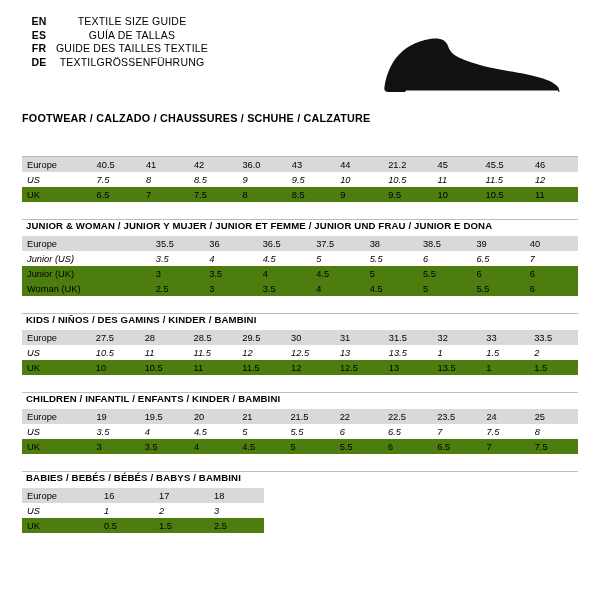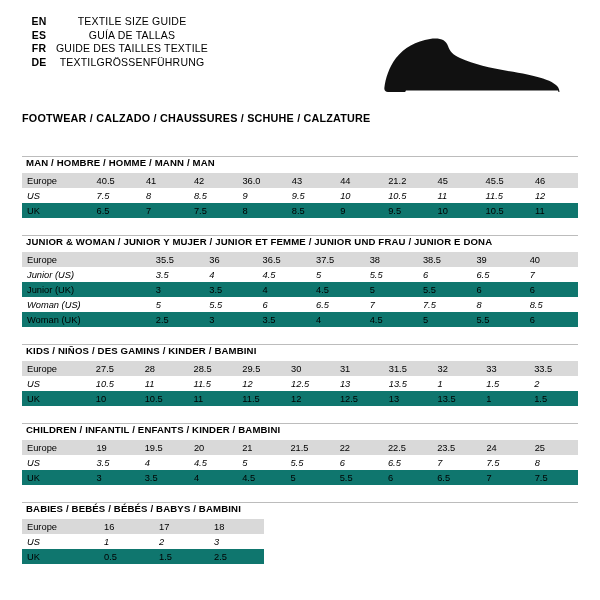--- a/index.html
+++ b/index.html
@@ -84,21 +84,21 @@
   table.size td {
     height: 15px;
     padding: 0 0 0 5px;
     vertical-align: middle;
     white-space: nowrap;
   }
   table.size tr.shade td {
     background: #d9d9d9;
   }
   table.size tr.light td {
-    background: #0f766e;
+    background: #4d7c0f;
   }
   table.size tr.white td {
     background: #ffffff;
     font-style: italic;
   }
   .rowlabel {
     width: 72px;
     margin-left: 12px;
   }
   .divider {
@@ -137,21 +137,20 @@
     <svg class="shoe-art" viewBox="0 0 190 64">
       <path fill="#111111" d="M14,24 C22,14 34,7 48,5 C58,3.6 64,6 66,12 C67.6,17 71,21 78,24 C92,30 108,34 126,37 C140,39.2 152,41.5 161,44.6 C170,47.7 175.5,51 177,55.2 L177.5,58 L6,58 C3.5,58 2,56.2 2.4,53.6 C3.4,45 7,33 14,24 Z"></path>
       <path fill="#ffffff" d="M24,56.4 L176,56.4 L176.6,58.2 L23,58.2 Z"></path>
     </svg>
   </div>
 
   <div class="footwear-line">FOOTWEAR / CALZADO / CHAUSSURES / SCHUHE / CALZATURE</div>
 
   <div class="section first">
     <div class="divider"></div>
-    <div class="section-title">MAN / HOMBRE / HOMME / MANN / MAN</div>
     <table class="size">
       <colgroup>
         <col style="width:72px">
           <col style="width:55px">
           <col style="width:55px">
           <col style="width:55px">
           <col style="width:55px">
           <col style="width:55px">
           <col style="width:55px">
           <col style="width:55px">
@@ -249,32 +248,20 @@
           <td></td>
           <td>3</td>
           <td>3.5</td>
           <td>4</td>
           <td>4.5</td>
           <td>5</td>
           <td>5.5</td>
           <td>6</td>
           <td>6</td>
         </tr>
-        <tr class="white">
-          <td class="rowlabel">Woman (US)</td>
-          <td></td>
-          <td>5</td>
-          <td>5.5</td>
-          <td>6</td>
-          <td>6.5</td>
-          <td>7</td>
-          <td>7.5</td>
-          <td>8</td>
-          <td>8.5</td>
-        </tr>
         <tr class="light">
           <td class="rowlabel">Woman (UK)</td>
           <td></td>
           <td>2.5</td>
           <td>3</td>
           <td>3.5</td>
           <td>4</td>
           <td>4.5</td>
           <td>5</td>
           <td>5.5</td>

